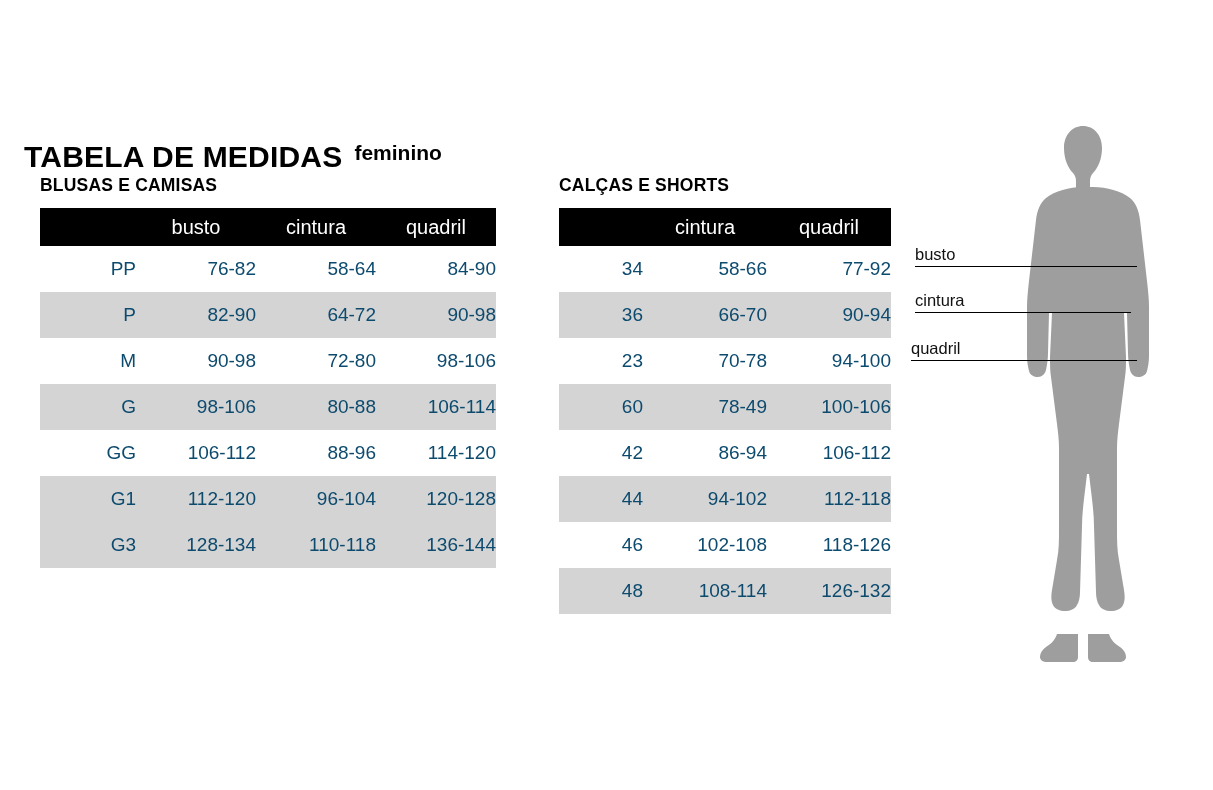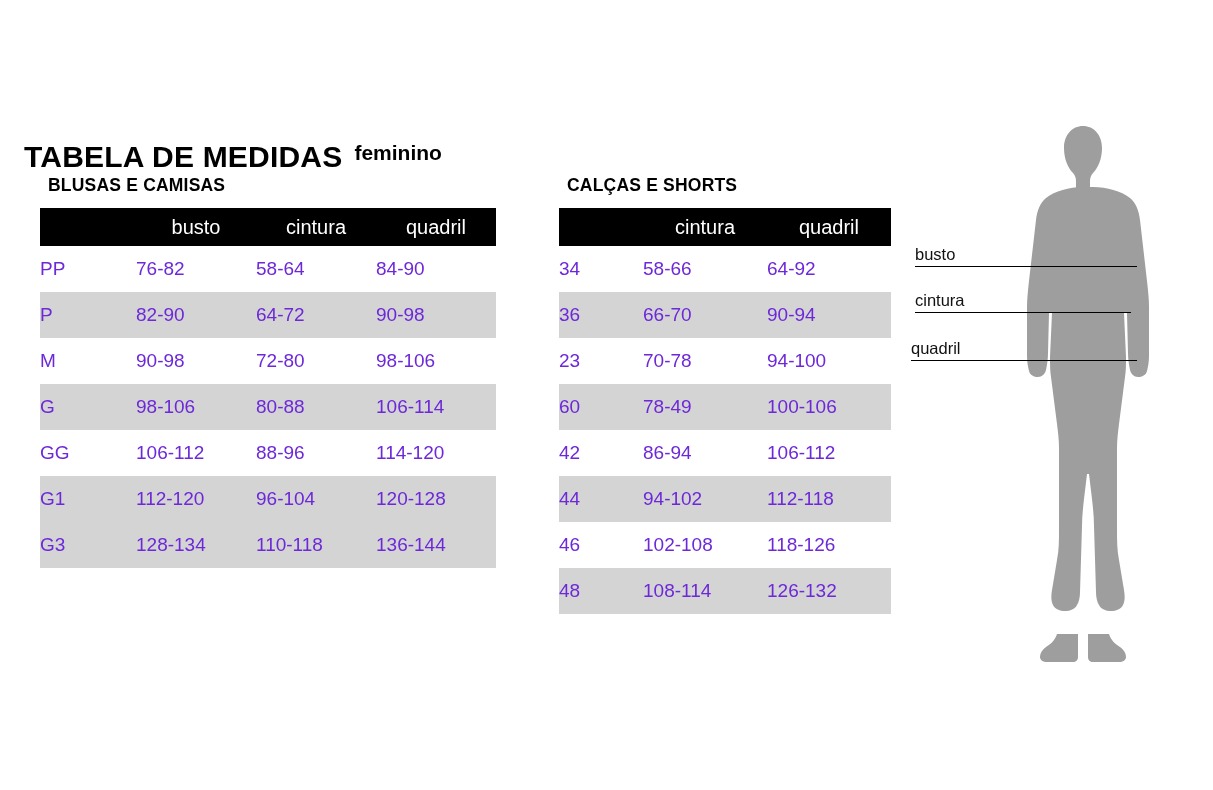--- a/index.html
+++ b/index.html
@@ -43,43 +43,43 @@
   .table-block {
     position: absolute;
   }
   #block-tops { left: 40px; top: 175px; width: 456px; }
   #block-bottoms { left: 559px; top: 175px; width: 332px; }
 
   .section-heading {
     font-size: 17.5px;
     font-weight: bold;
     letter-spacing: 0.2px;
-    margin: 0 0 12px 8px;
+    margin: 0 0 12px 0;
   }
 
   table {
     border-collapse: collapse;
     width: 100%;
     table-layout: fixed;
   }
   thead th {
     background: #000000;
     color: #ffffff;
     font-weight: normal;
     font-size: 20px;
     height: 38px;
     padding: 0;
     text-align: center;
   }
   tbody td {
     height: 46px;
     padding: 0;
     font-size: 19px;
-    text-align: left;
-    color: #6d28d9;
+    text-align: right;
+    color: #0c4a6e;
   }
   tbody tr.alt td {
     background: #d4d4d4;
   }
 
   
   #block-tops col.c0 { width: 96px; }
   #block-tops col.c1 { width: 120px; }
   #block-tops col.c2 { width: 120px; }
   #block-tops col.c3 { width: 120px; }
@@ -202,21 +202,21 @@
       <tr>
         <th></th>
         <th>cintura</th>
         <th>quadril</th>
       </tr>
     </thead>
     <tbody>
       <tr>
         <td>34</td>
         <td>58-66</td>
-        <td>64-92</td>
+        <td>77-92</td>
       </tr>
       <tr class="alt">
         <td>36</td>
         <td>66-70</td>
         <td>90-94</td>
       </tr>
       <tr>
         <td>23</td>
         <td>70-78</td>
         <td>94-100</td>

